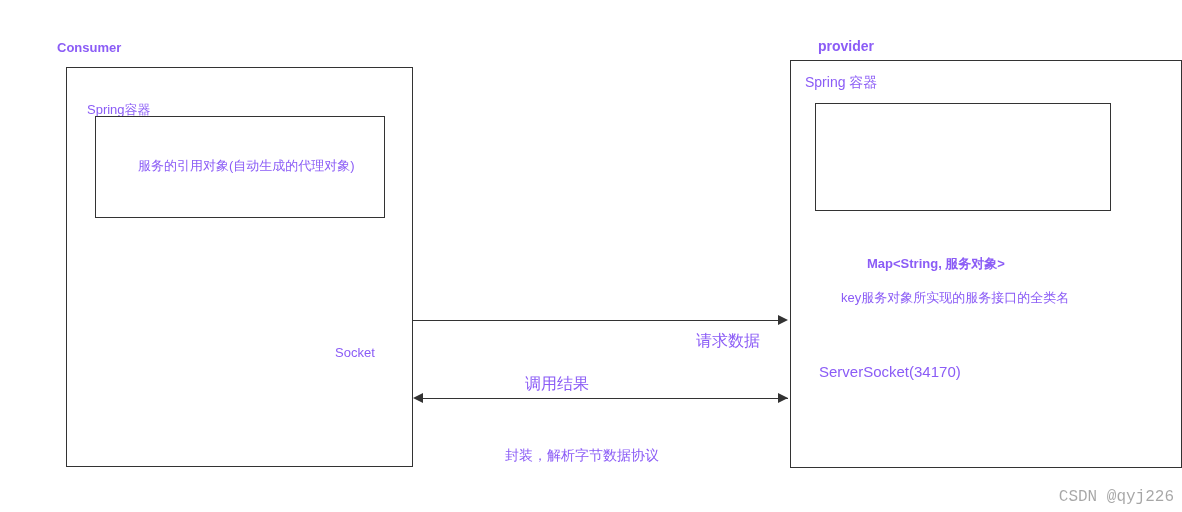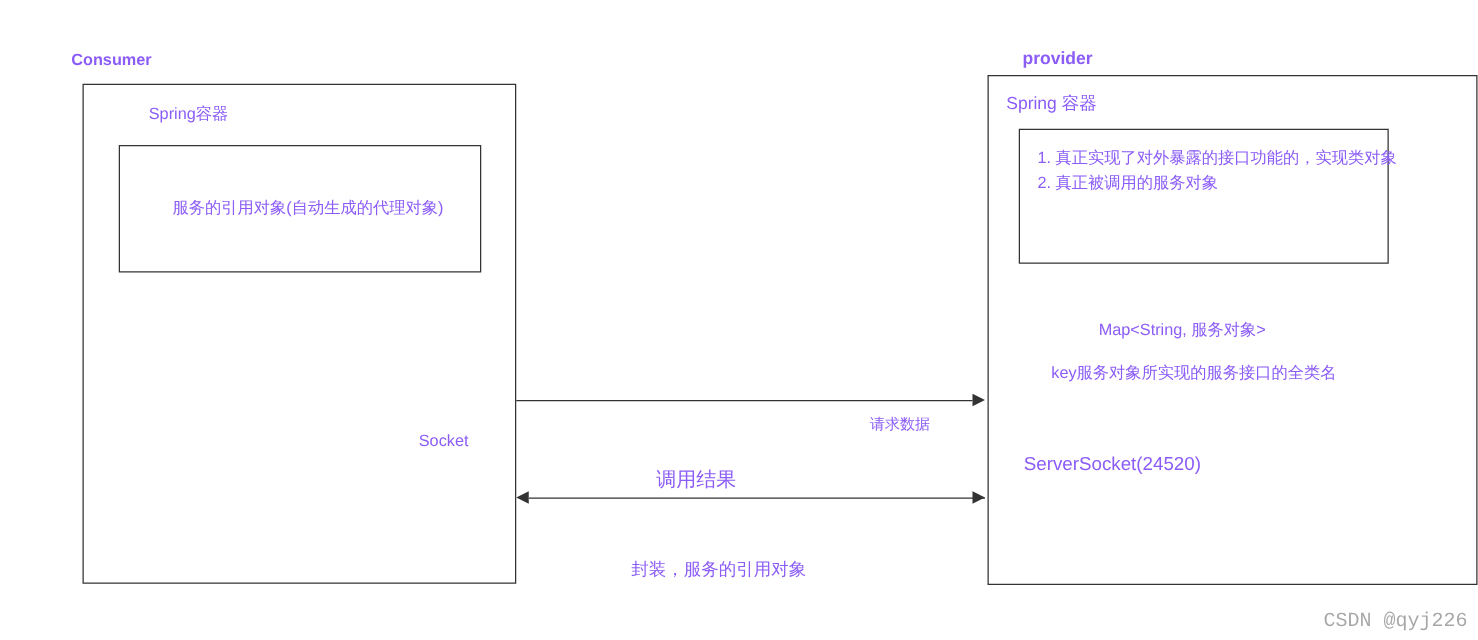--- a/index.html
+++ b/index.html
@@ -42,50 +42,48 @@
       font-family: Liberation Mono, monospace;
     }
   </style>
 </head>
 <body>
 
 <div class="label title" style="left:57px; top:40px;">Consumer</div>
 
 <div class="box" style="left:66px; top:67px; width:347px; height:400px;">
 
-  <div class="label" style="left:20px; top:14px;margin-left:32px;">Spring容器</div>
+  <div class="label" style="left:20px; top:33px;">Spring容器</div>
 
   <div class="box" style="left:28px; top:48px; width:290px; height:102px;">
     <div class="label" style="left:42px; top:40px;">服务的引用对象(自动生成的代理对象)</div>
   </div>
 
   <div class="label" style="left:268px; top:277px;">Socket</div>
 </div>
 
 <div class="label title" style="left:790px; top:38px; font-size:14px;margin-left:28px;">provider</div>
 
 <div class="box" style="left:790px; top:60px; width:392px; height:408px;">
 
   <div class="label" style="left:14px; top:13px; font-size:14px;">Spring 容器</div>
 
   <div class="box" style="left:24px; top:42px; width:296px; height:108px;">
-    <div class="label" style="left:14px; top:13px;">1. 真正实现了对外暴露的接口功能的，实现类对象</div>
-    <div class="label" style="left:14px; top:33px;">2. 真正被调用的服务对象</div>
   </div>
 
-  <div class="label" style="left:88px; top:194px;">Map&lt;String, 服务对象&gt;</div>
+  <div class="label" style="left:76px; top:194px;font-weight:bold;">Map&lt;String, 服务对象&gt;</div>
   <div class="label" style="left:50px; top:213px;margin-top:15px;">key服务对象所实现的服务接口的全类名</div>
 
-  <div class="label" style="left:28px; top:302px; font-size:15px;">ServerSocket(24520)</div>
+  <div class="label" style="left:28px; top:302px; font-size:15px;">ServerSocket(34170)</div>
 </div>
 
 <div class="arrow-line" style="left:413px; top:320px; width:365px;"></div>
 <div class="arrow-head-right" style="left:778px; top:315px;"></div>
-<div class="label" style="left:696px; top:331px; font-size:12px;">请求数据</div>
+<div class="label" style="left:696px; top:331px; font-size:16px;">请求数据</div>
 
 <div class="arrow-line" style="left:423px; top:398px; width:365px;"></div>
 <div class="arrow-head-left" style="left:413px; top:393px;"></div>
 <div class="arrow-head-right" style="left:778px; top:393px;"></div>
 <div class="label" style="left:525px; top:374px; font-size:16px;">调用结果</div>
 
-<div class="label" style="left:505px; top:447px; font-size:14px;">封装，服务的引用对象</div>
+<div class="label" style="left:505px; top:447px; font-size:14px;">封装，解析字节数据协议</div>
 
 <div class="watermark">CSDN @qyj226</div>
 
 </body></html>

